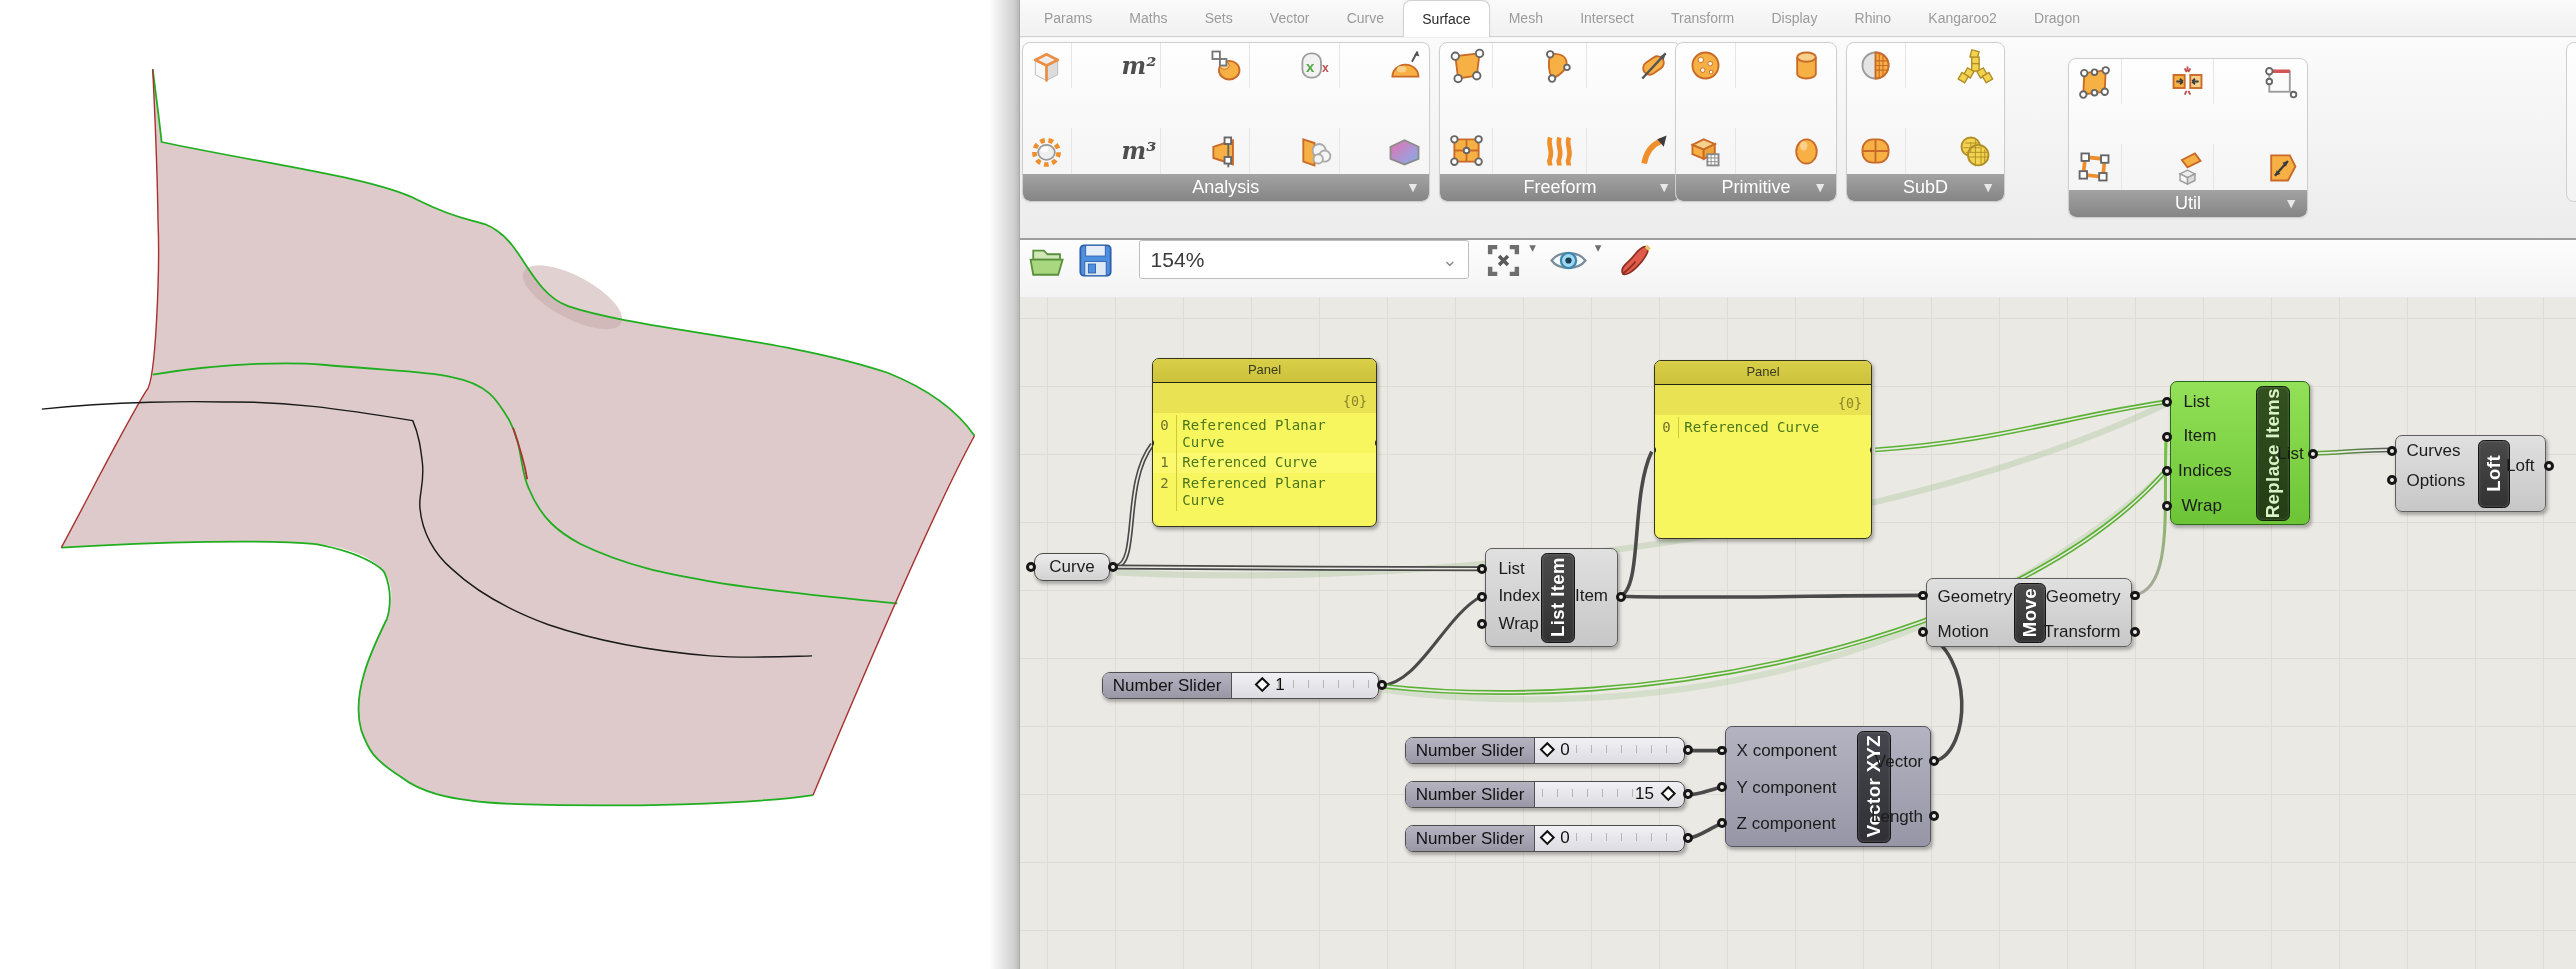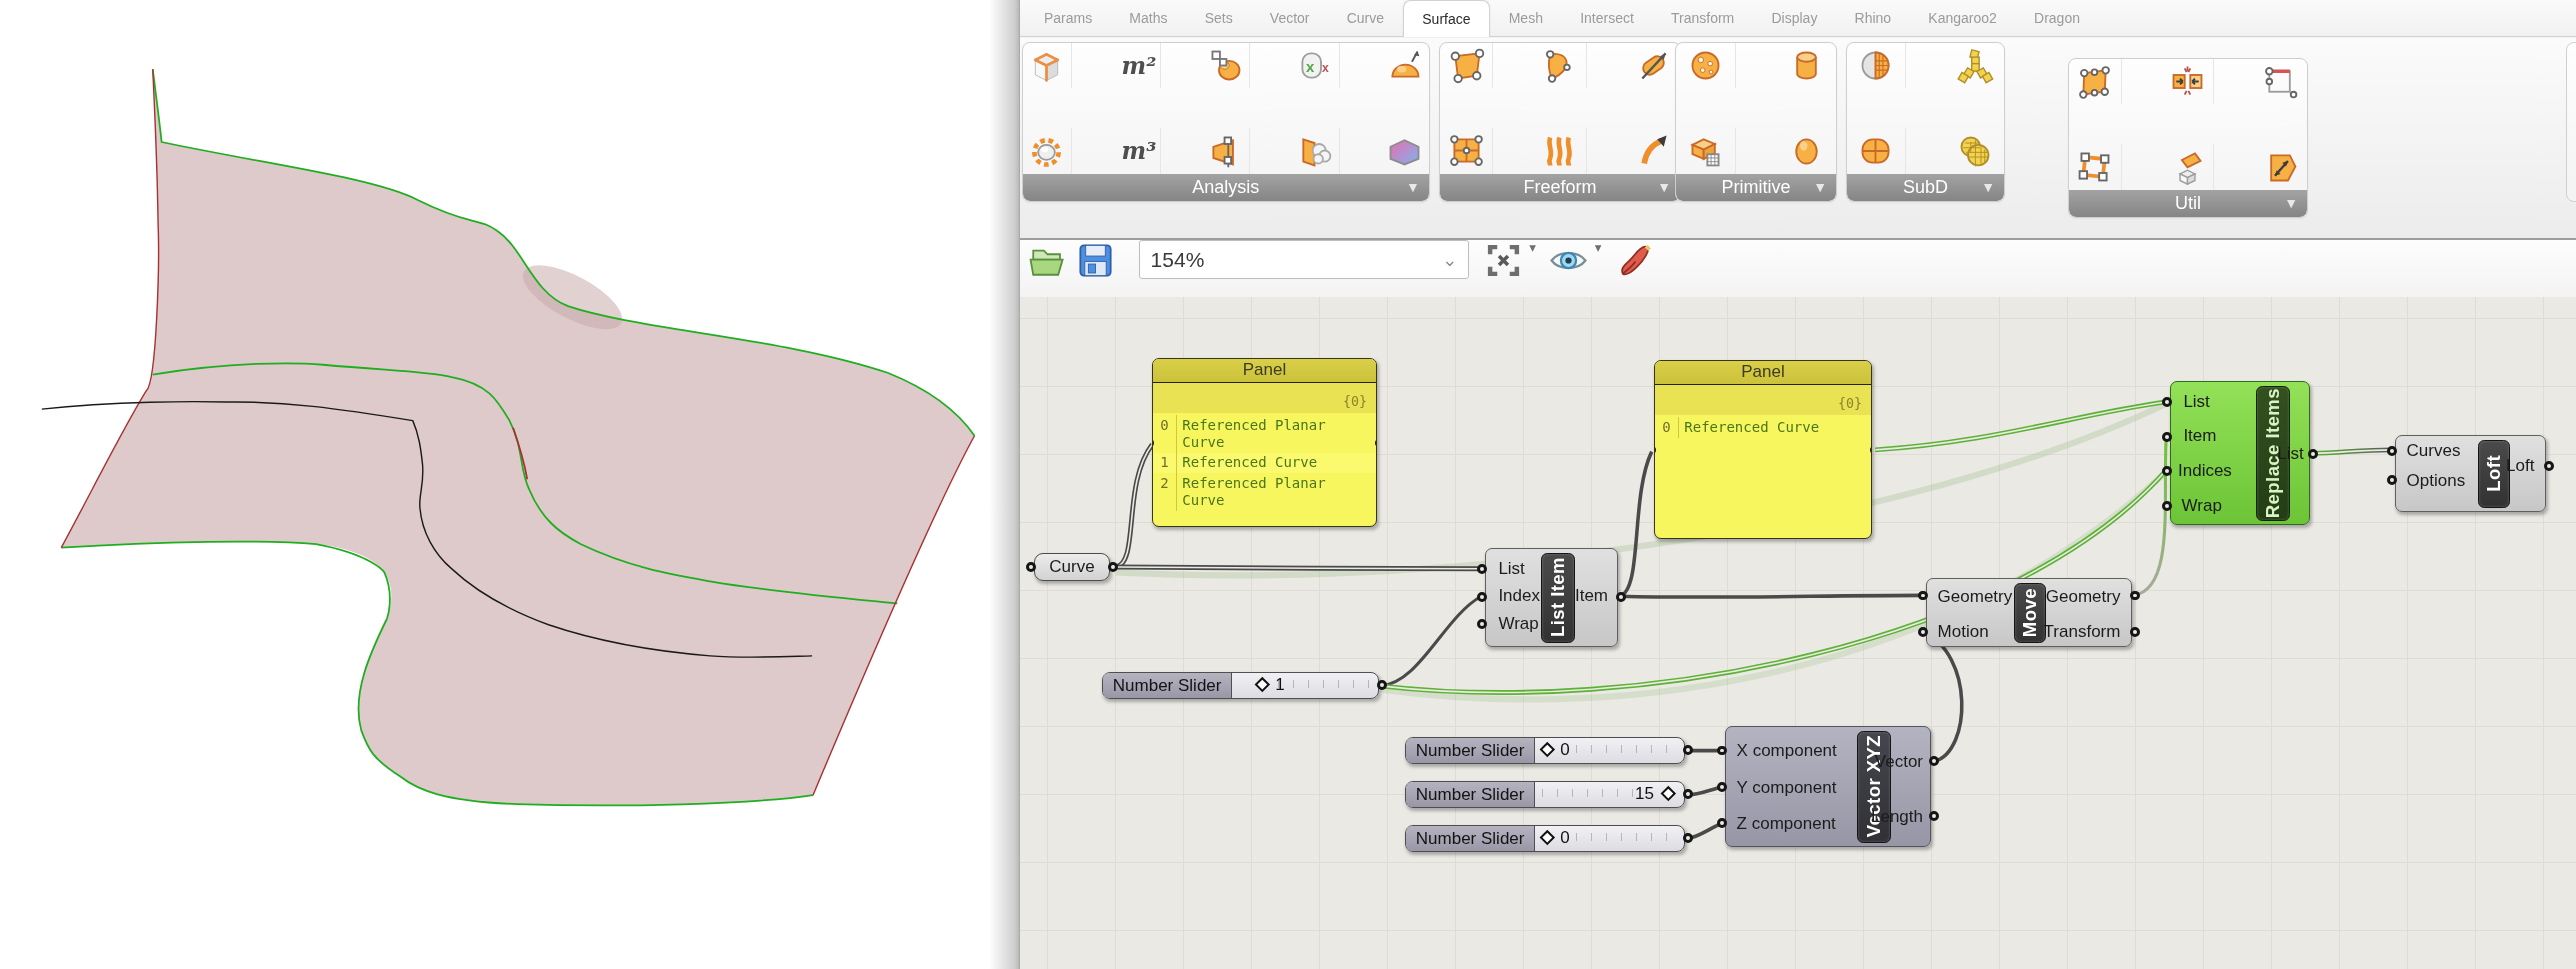--- a/index.html
+++ b/index.html
@@ -60,21 +60,21 @@
   .p-in { left:-9px; } .p-out { right:-9px; }
 
   
   .curve-node { position:absolute; left:14px; top:256px; width:76px; height:28px; background:linear-gradient(#ececec,#d2d2d2);
                 border:1.8px solid #4c4c4c; border-radius:9px; display:flex; align-items:center; justify-content:center;
                 font-size:17px; color:#1c1c1c; box-shadow:1.8px 2.7px 3.5px rgba(0,0,0,0.28); }
 
   
   .gpanel { position:absolute; background:#f8f65f; border:1.8px solid #35351c; border-radius:7px; box-shadow:1.8px 2.7px 3.5px rgba(0,0,0,0.28); overflow:hidden; }
   .gp-title { height:24px; background:linear-gradient(#d9cf49,#cbc13b); border-bottom:1.8px solid #232313; text-align:center;
-              font-size:17px; color:#3c3c22; line-height:22px; }
+              font-size:13px; color:#3c3c22; line-height:22px; }
   .gp-path { height:30px; background:#e9e252; color:#8a842e; font-family:"DejaVu Sans Mono", monospace; font-size:13.3px;
              text-align:right; padding:10.6px 9px 0 0; }
   .gp-rows { position:absolute; left:0; right:0; bottom:0; top:56px; }
   .gp-row { display:flex; font-family:"DejaVu Sans Mono", monospace; font-size:14px; color:#49761c; line-height:17px; }
   .gp-row:nth-child(even) { background:#fbf96e; }
   .gp-idx { width:24px; flex:0 0 auto; border-right:0.9px solid #cfc83e; text-align:center; color:#6f6f2e; padding-top:1.8px; }
   .gp-val { padding:1.8px 5.3px; white-space:pre-wrap; }
 
   
   .slider { position:absolute; height:27px; background:linear-gradient(#f1f0f4,#dddce2); border:1.8px solid #4f4f4f; border-radius:8px;

